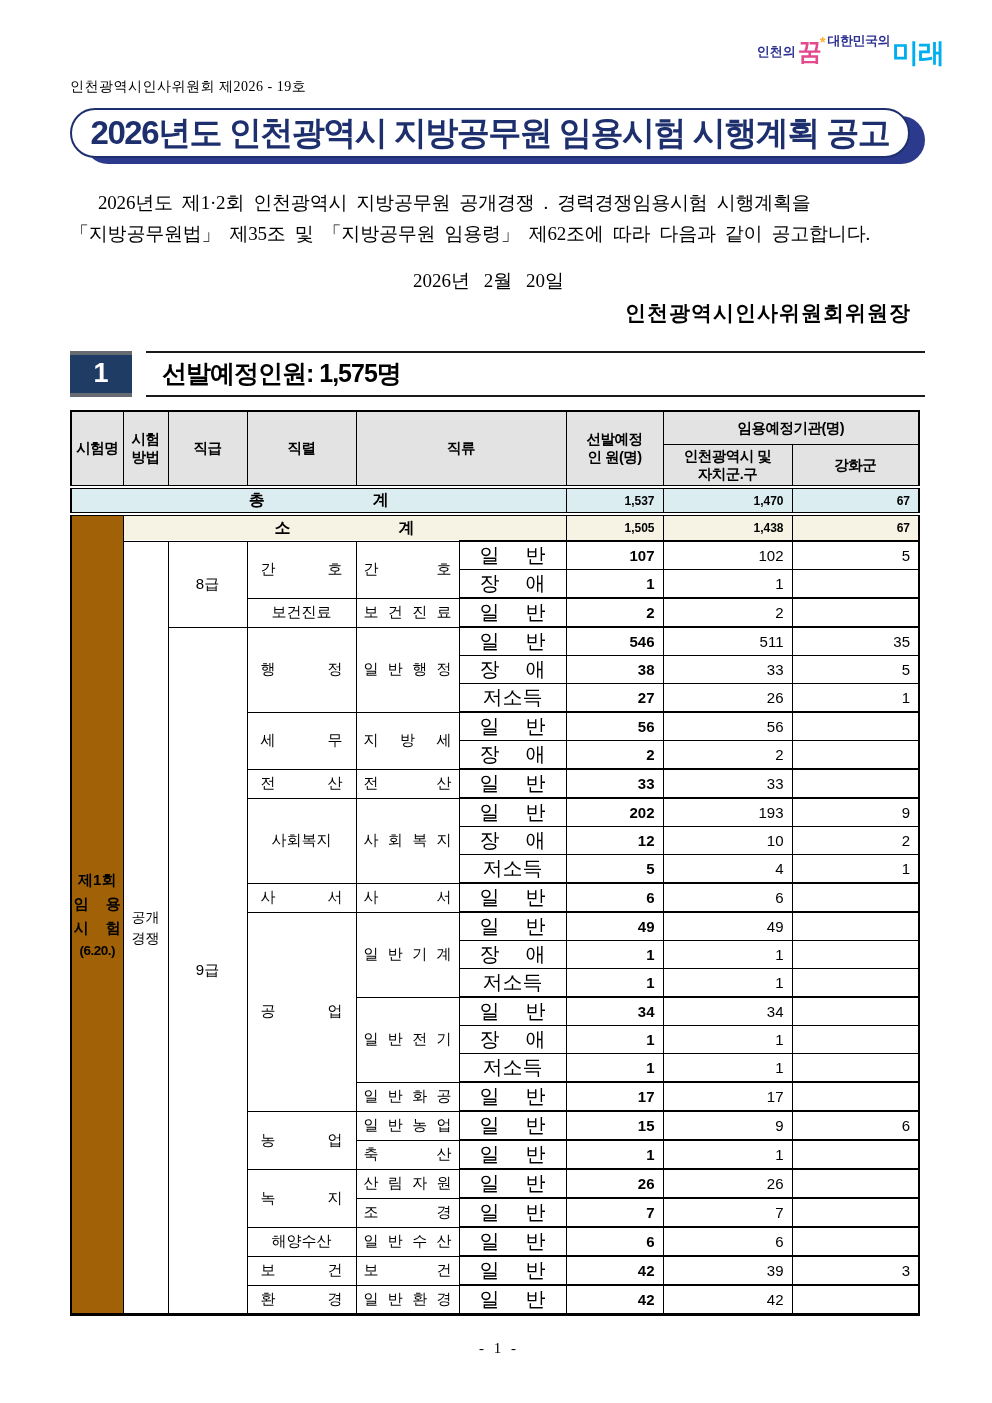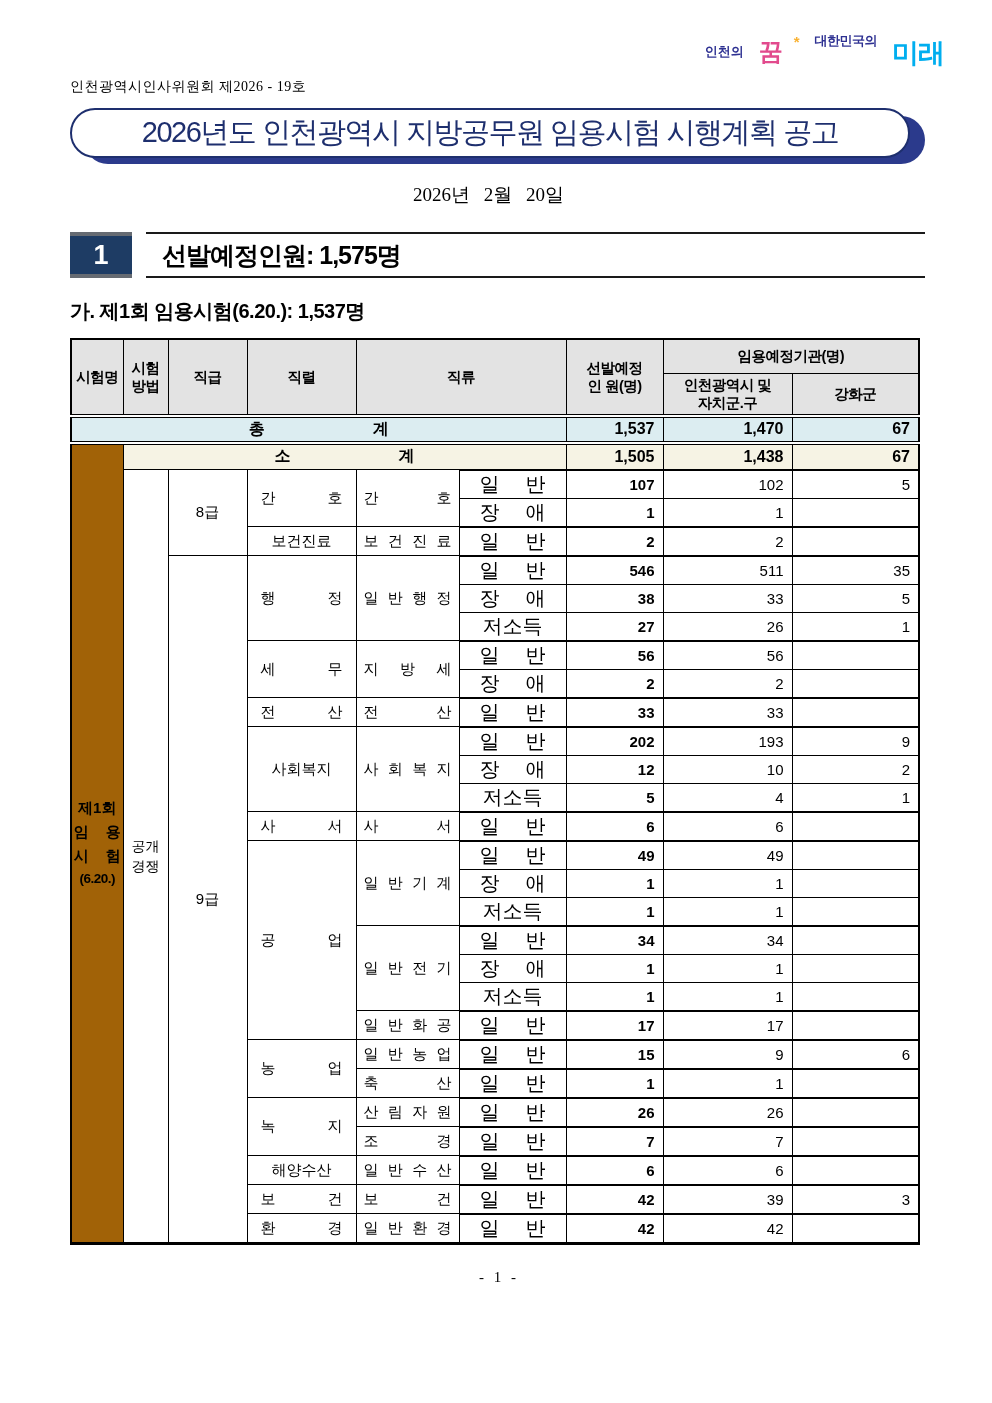--- a/index.html
+++ b/index.html
@@ -2,33 +2,33 @@
 <html style="--navy: #1e2f6e; --banner-shadow: #2b3a8c; --section-box: #1e3c64; --section-box-shadow: #666b72; --header-bg: #e3e3e3; --total-bg: #dcedf1; --subtotal-bg: #f6f3e4; --logo-navy: #2e3192; --logo-pink: #e24a8d; --logo-yellow: #f9b233; --logo-cyan: #00aeef; --border-light: #8f8f8f;"><head>
 <meta charset="utf-8">
 <style>
   html,body{margin:0;padding:0;background:#888;}
   .page{
     width:992px;height:1403px;background:#ffffff;position:relative;overflow:hidden;
     font-family:"Liberation Sans","DejaVu Sans",sans-serif;color:#000;
     box-sizing:border-box;padding:36px 67px 0 70px;margin:0 auto;
   }
   
-  .logo{position:absolute;top:34px;right:48px;display:flex;align-items:flex-end;gap:15px;line-height:1;}
+  .logo{position:absolute;top:34px;right:48px;display:flex;align-items:flex-end;gap:2px;line-height:1;}
   .lg-navy{color:var(--logo-navy,#2e3192);font-weight:bold;font-size:13px;margin-bottom:9px;}
   .lg-pink{color:var(--logo-pink,#e24a8d);font-weight:bold;font-size:24px;margin-bottom:3px;position:relative;}
   .lg-star{color:var(--logo-yellow,#f9b233);font-weight:bold;font-size:15px;margin-bottom:18px;margin-left:-4px;}
   .lg-navy2{color:var(--logo-navy,#2e3192);font-weight:bold;font-size:13px;margin-bottom:20px;letter-spacing:-0.5px;}
   .lg-cyan{color:var(--logo-cyan,#00aeef);font-weight:900;font-size:27px;letter-spacing:-1px;}
   
   .doc-number{margin-top:42px;font-family:"Liberation Serif","DejaVu Serif",serif;font-size:14px;letter-spacing:0.5px;}
   .banner{position:relative;height:56px;margin-top:12px;}
   .banner-back{position:absolute;left:14px;top:8px;width:841px;height:48px;border-radius:26px;background:var(--banner-shadow,#2b3a8c);}
   .banner-front{position:absolute;left:0;top:0;width:836px;height:46px;border-radius:25px;background:#fff;
     border:2px solid var(--navy,#1e2f6e);display:flex;align-items:center;justify-content:center;}
-  .banner-front span{font-size:29px;font-weight:normal;color:var(--navy,#1e2f6e);letter-spacing:-1.5px;white-space:nowrap;}
+  .banner-front span{font-size:33px;font-weight:bold;color:var(--navy,#1e2f6e);letter-spacing:-1.5px;white-space:nowrap;}
   
   .paragraph{margin:24px 0 0 0;font-family:"Liberation Serif","DejaVu Serif",serif;font-size:19px;line-height:1.62;
     white-space:pre-line;word-spacing:4.5px;text-indent:28px;letter-spacing:-0.2px;}
   .date-line{margin-top:18px;text-align:center;padding-right:18px;font-family:"Liberation Serif","DejaVu Serif",serif;
     font-size:19px;word-spacing:9px;}
   .signer{margin-top:5px;text-align:right;padding-right:14px;font-family:"Liberation Serif","DejaVu Serif",serif;
     font-size:21px;font-weight:bold;letter-spacing:1px;}
   
   .section-head{display:flex;align-items:stretch;margin-top:24px;height:46px;}
   .sec-num{width:62px;background:var(--section-box,#1e3c64);border-top:4px solid var(--section-box-shadow,#666b72);
@@ -54,21 +54,21 @@
   tr.row-total{height:35px;padding-left:36px;}
   tr.row-subtotal{height:32px;}
   tr.row-total td{border-top:4px double #000;border-bottom:4px double #000;background:var(--total-bg,#dcedf1);}
   tr.row-subtotal td{background:var(--subtotal-bg,#f6f3e4);}
   tr.row-subtotal td.exam-cell{background:#a16207;}
   .sum-cell{text-align:center;}
   .sum-label{display:inline-block;width:140px;text-align:justify;text-align-last:justify;
     font-weight:bold;font-size:16px;}
   .num{text-align:right;padding-right:8px;font-size:15px;border-top:1px solid var(--border-light,#8f8f8f);}
   .strong{font-weight:bold;}
-  tr.row-total .num,tr.row-subtotal .num{font-weight:bold;font-size:16px;border-top:none;}
+  tr.row-total .num,tr.row-subtotal .num{font-weight:bold;font-size:12px;border-top:none;}
   tr.row-total .num{border-top:4px double #000;}
   .just{text-align:justify;text-align-last:justify;}
   .grade-cell{text-align:center;font-size:15px;border-top:2px solid #000;}
   .series-cell{padding:0 13px;font-size:15px;text-align:center;border-top:2px solid #000;}
   .klass-cell{padding:0 7px;font-size:15px;text-align:center;border-top:2px solid #000;}
   .cat-cell{padding:0 20px;font-size:20px;text-align:center;border-top:1px solid var(--border-light,#8f8f8f);}
   .grp-start{border-top:2px solid #000 !important;}
   .method-cell{text-align:center;font-size:14px;line-height:1.45;border-top:2px solid #000;}
   .exam-cell{text-align:center;font-weight:bold;font-size:15px;border-top:none;}
   .exam-line{line-height:1.6;}
@@ -93,31 +93,33 @@
 
   <div class="doc-number">인천광역시인사위원회  제2026 - 19호</div>
 
   <div class="banner">
     <div class="banner-back"></div>
     <div class="banner-front">
       <span>2026년도 인천광역시 지방공무원 임용시험 시행계획 공고</span>
     </div>
   </div>
 
+  <p class="paragraph">2026년도 제1·2회 인천광역시 지방공무원 공개경쟁 . 경력경쟁임용시험 시행계획을
+「지방공무원법」 제35조 및 「지방공무원 임용령」 제62조에 따라 다음과 같이 공고합니다.</p>
 
   <div class="date-line">2026년  2월  20일</div>
+  <div class="signer">인천광역시인사위원회위원장</div>
 
   <div class="section-head">
     <div class="sec-num">1</div>
     <div class="sec-title-wrap">
       <span class="sec-title">선발예정인원: 1,575명</span>
     </div>
   </div>
 
-  <div class="subhead">가. 제1회 임용시험(6.20.): 1,537명</div>
 
   <table class="main-table">
     <colgroup>
       <col class="c1">
         <col class="c2">
         <col class="c3">
         <col class="c4">
         <col class="c5">
       <col class="c6">
         <col class="c7">

